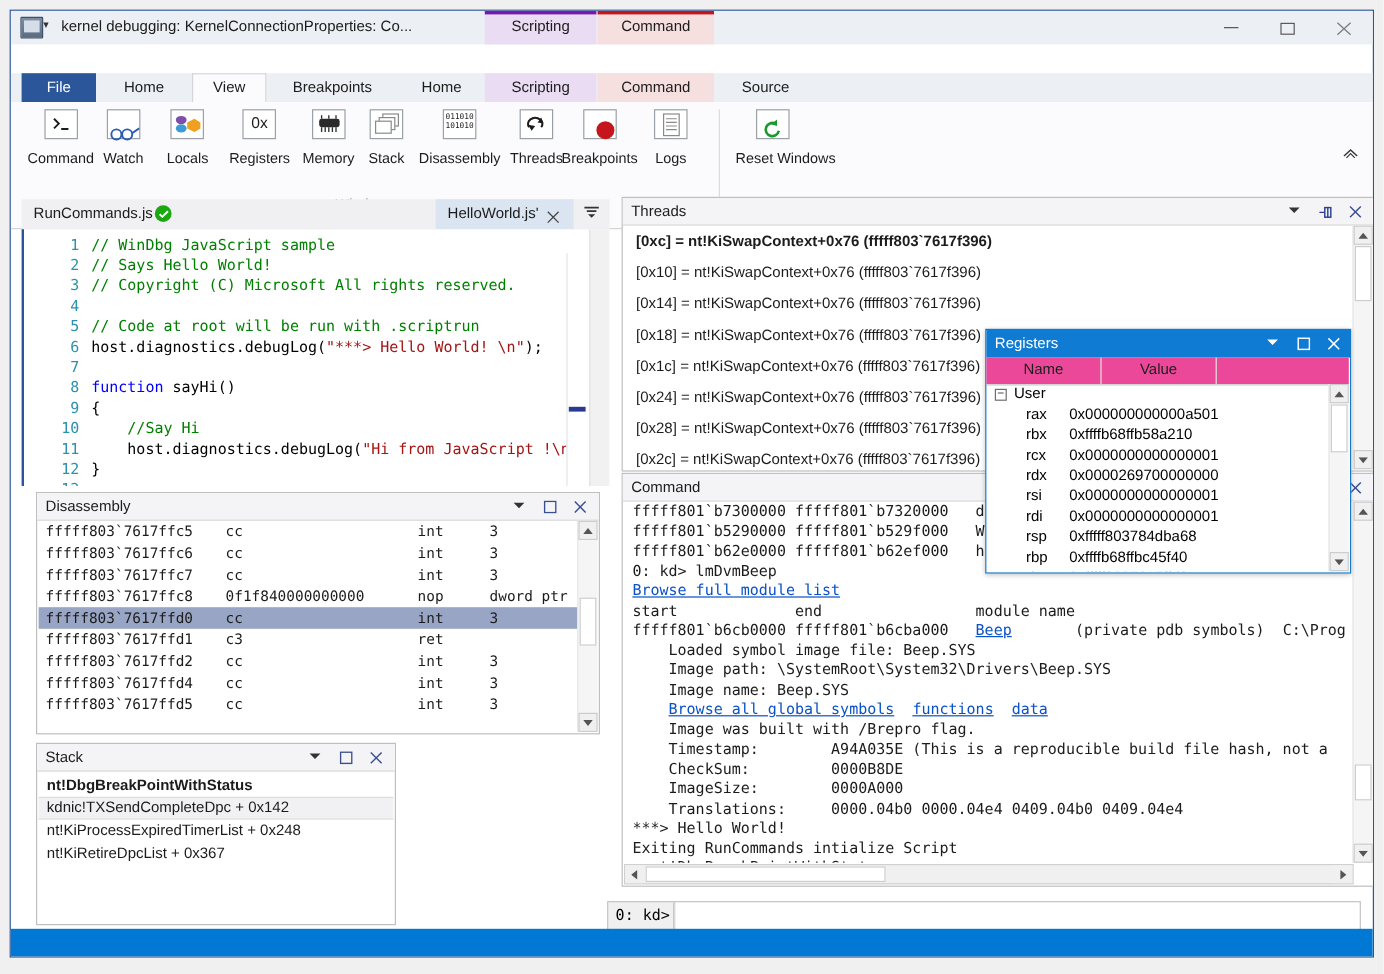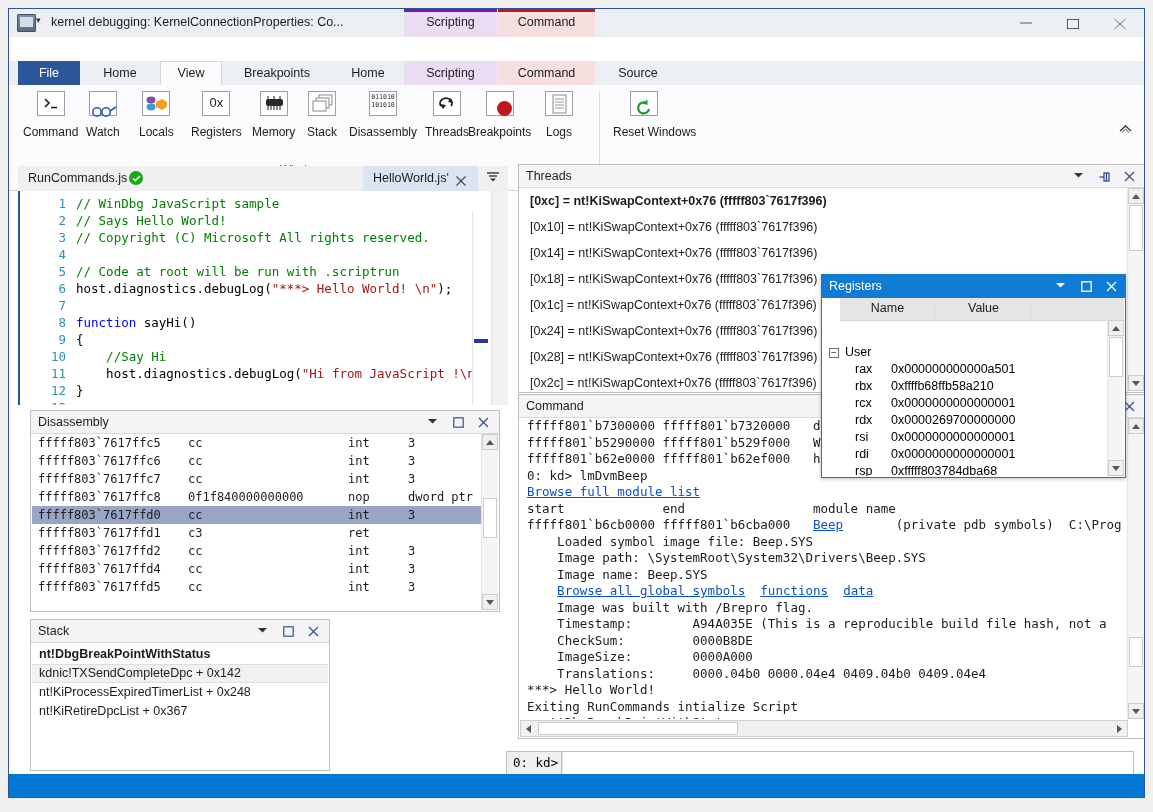--- a/index.html
+++ b/index.html
@@ -192,26 +192,26 @@
   .registers{
     left:812px;top:265px;width:305px;height:204px;
     border:1px solid #1479c8;background:#fff;box-shadow:0 1px 4px rgba(0,0,0,.25);
   }
   .reg-title{
     position:absolute;left:0;right:0;top:0;height:23px;background:#0f7bd3;
   }
   .reg-title .t{position:absolute;left:7px;top:4px;color:#fff;font-size:12.5px;}
   .reg-title .btns{position:absolute;right:2px;top:0;}
   .reg-cols{
-    position:absolute;left:18px;right:1px;top:23px;height:22px;background:#e5e5e5;
+    position:absolute;left:0;right:1px;top:23px;height:22px;background:#ec4899;
     border-bottom:1px solid #d4d4d4;
   }
   .reg-col{position:absolute;top:3px;text-align:center;font-size:12.5px;color:#1c1c1c;}
   .reg-colsep{position:absolute;top:0;bottom:0;width:1px;background:#e0e0e0;}
-  .reg-body{position:absolute;left:1px;top:45px;right:18px;bottom:1px;overflow:hidden;margin-top:24px;}
+  .reg-body{position:absolute;left:1px;top:45px;right:18px;bottom:1px;overflow:hidden;}
   .reg-row{height:17px;line-height:17px;font-size:12.5px;white-space:nowrap;}
   .reg-group{padding-left:6px;}
   .reg-expander{
     display:inline-block;width:10px;height:10px;border:1px solid #6d6d6d;
     line-height:8px;text-align:center;font-size:10px;margin-right:6px;
     vertical-align:middle;color:#333;box-sizing:border-box;background:#fff;
   }
   .reg-name{display:inline-block;width:68px;text-align:left;padding-left:32px;
     box-sizing:border-box;}
   .reg-val{display:inline-block;}

